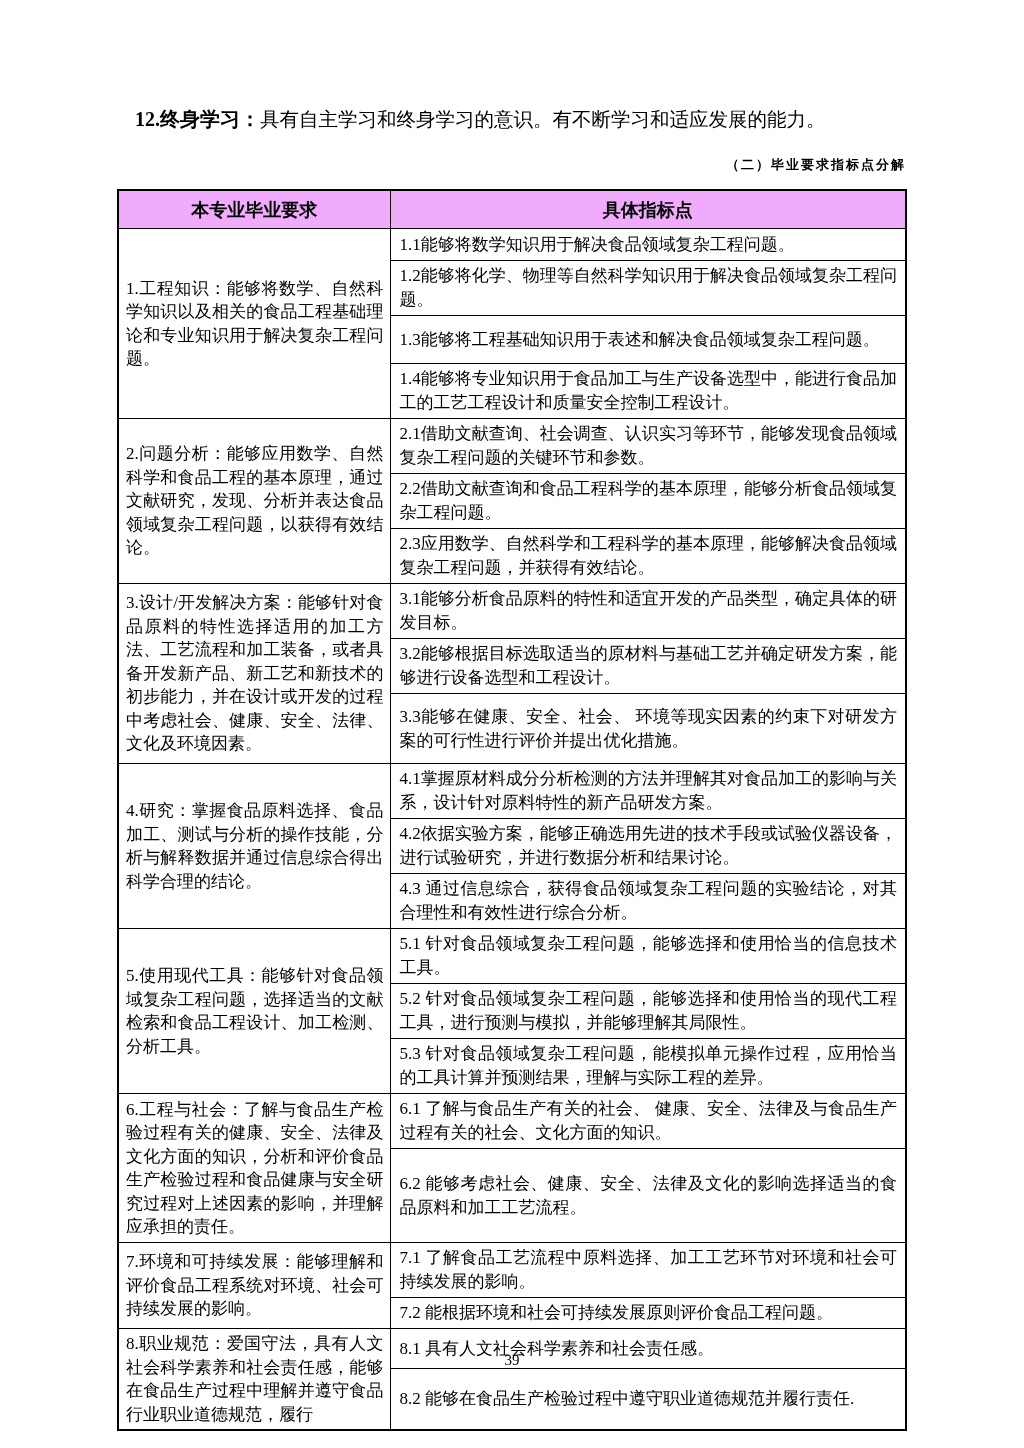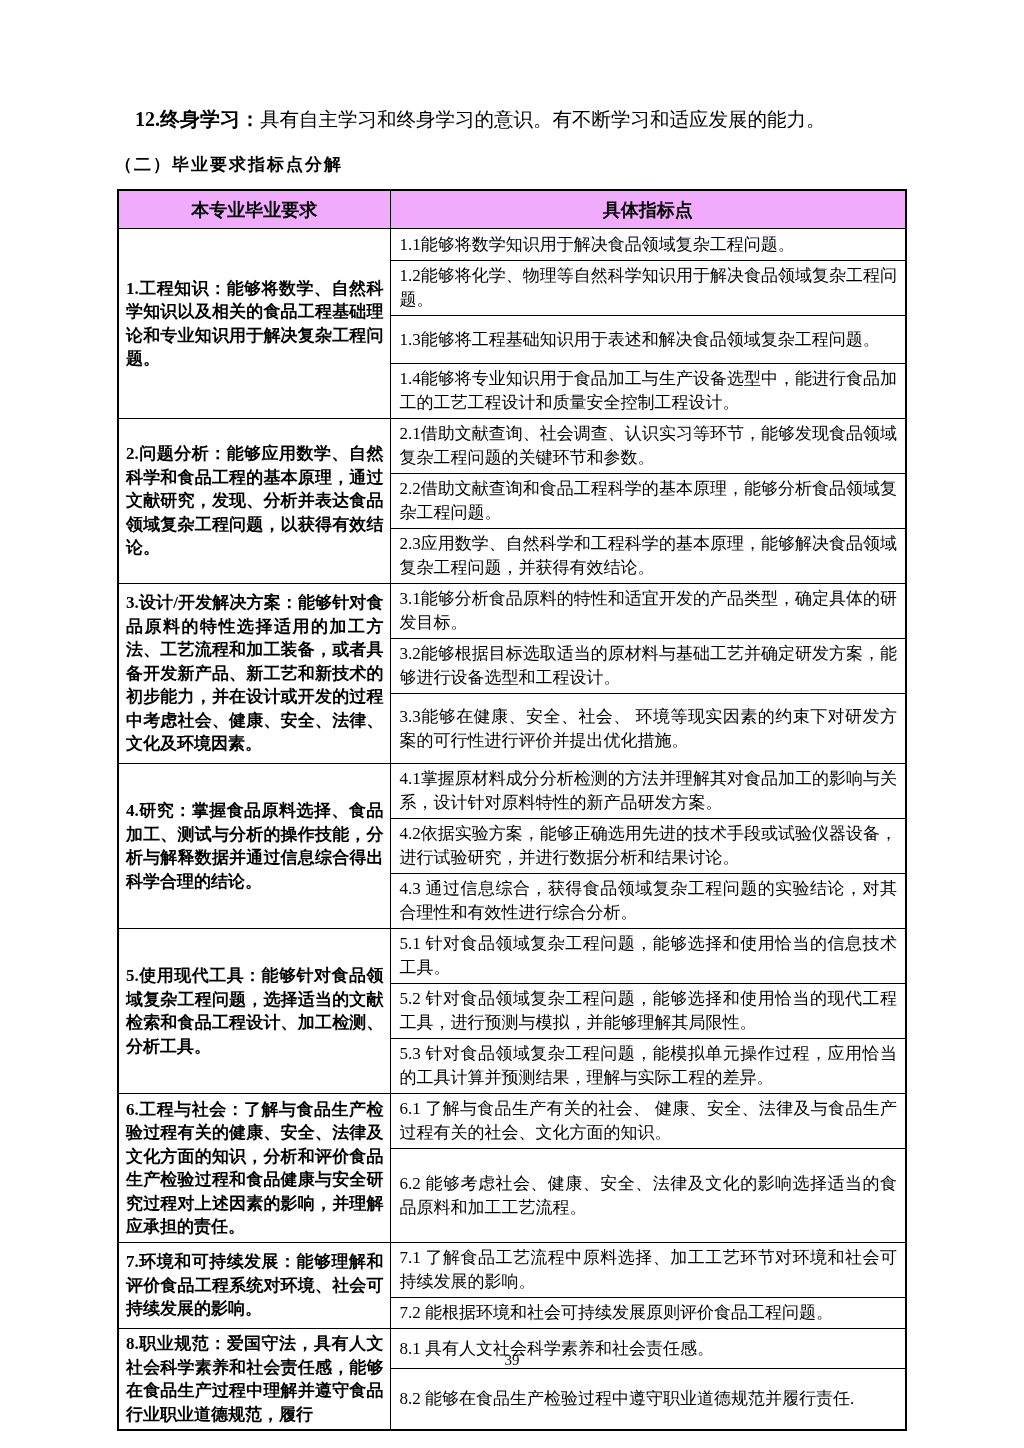--- a/index.html
+++ b/index.html
@@ -37,25 +37,26 @@
     margin-top: 2px;
     font-size: 19.5px;
     font-weight: 600;
     font-family: "Liberation Sans", "DejaVu Sans", sans-serif;
     line-height: 32px;
   }
   .section-heading {
     margin-left: -2px;
     margin-top: 12px;
     margin-bottom: 10px;
-    font-size: 17px;
+    font-size: 13px;
     font-weight: bold;
     font-family: "Liberation Sans", "DejaVu Sans", sans-serif;
     letter-spacing: 2px;
     line-height: 28px;
+    text-align: right;
   }
   table.req-table {
     border-collapse: collapse;
     table-layout: fixed;
     width: 788px;
     border: 2px solid #000000;
   }
   table.req-table th,
   table.req-table td {
     border: 1.5px solid #000000;
@@ -63,21 +64,21 @@
   table.req-table th {
     background: #f0abfc;
     height: 33px;
     font-size: 18px;
     font-weight: bold;
     text-align: center;
     vertical-align: middle;
     padding: 2px 4px;
   }
   td.req-cell {
-    font-weight: bold;
+    font-weight: normal;
     font-size: 17px;
     line-height: 23.5px;
     padding: 3px 6px 3px 7px;
     vertical-align: middle;
     text-align: justify;
   }
   td.ind-cell {
     font-size: 17px;
     line-height: 24px;
     padding: 3px 8px 3px 9px;

